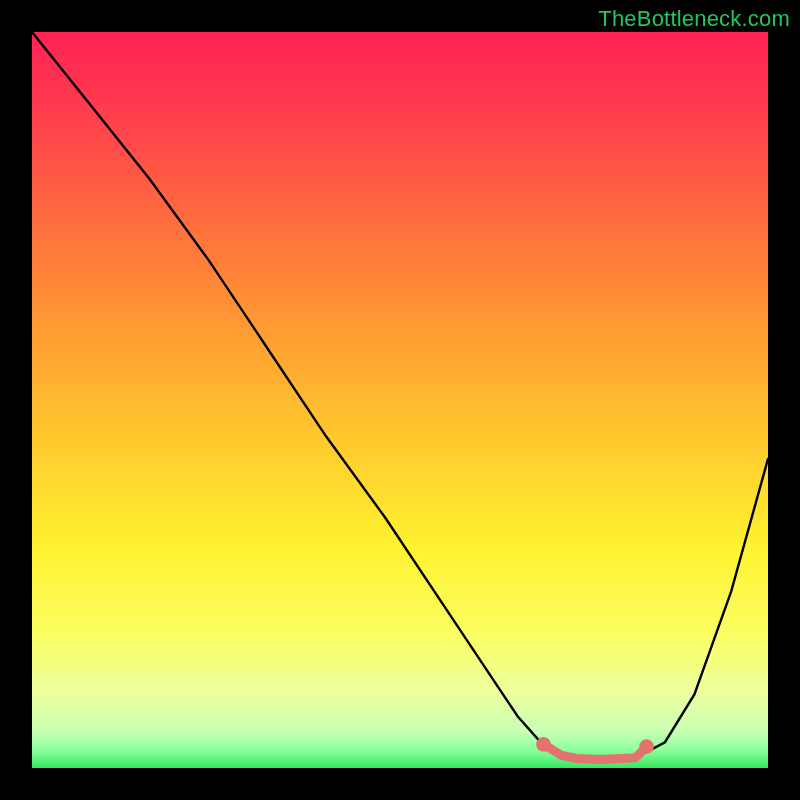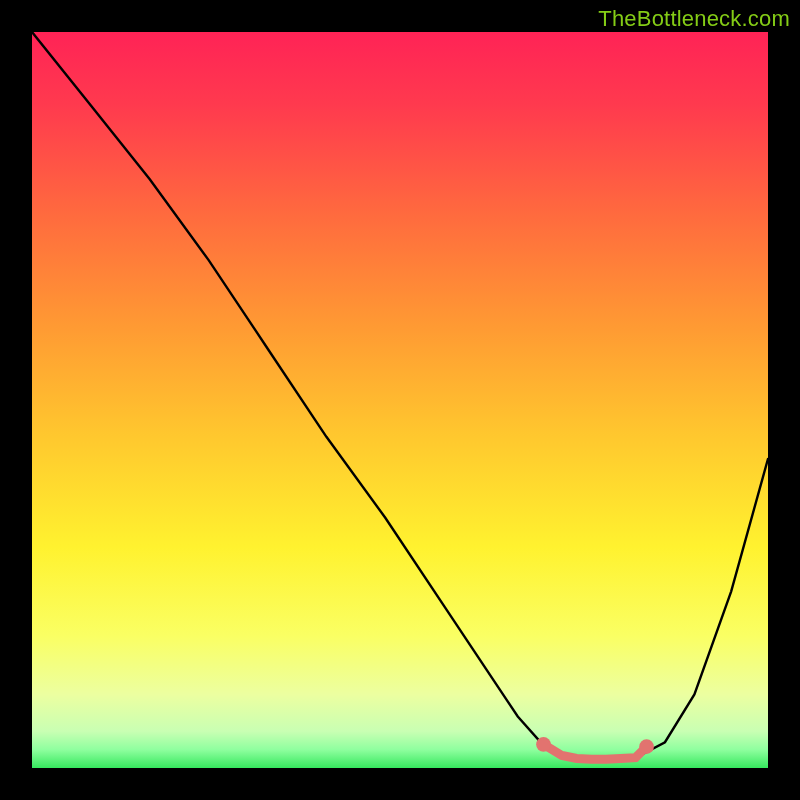--- a/index.html
+++ b/index.html
@@ -29,21 +29,21 @@
   }
   .gradient {
     position: absolute;
     left: 0; top: 0; right: 0; bottom: 0;
     
   }
   .watermark {
     position: absolute;
     top: 6px;
     right: 10px;
-    color: #84cc16;
+    color: #22c55e;
     font-size: 22px;
     font-weight: 500;
     letter-spacing: 0.2px;
     user-select: none;
   }
   svg.curve {
     position: absolute;
     left: 0; top: 0;
     width: 736px;
     height: 736px;

